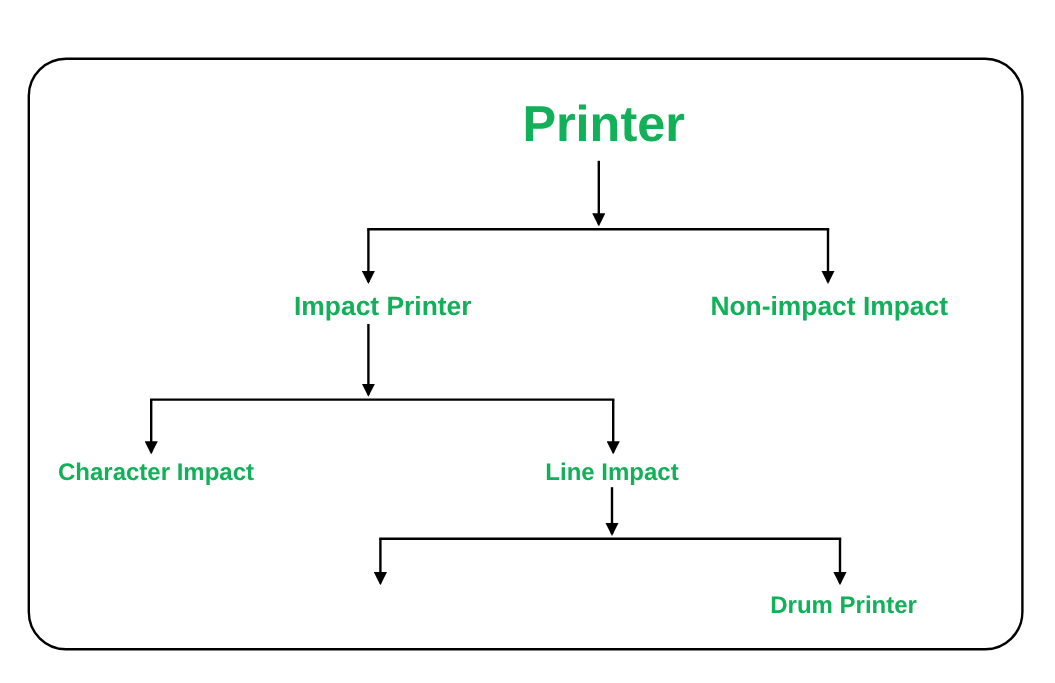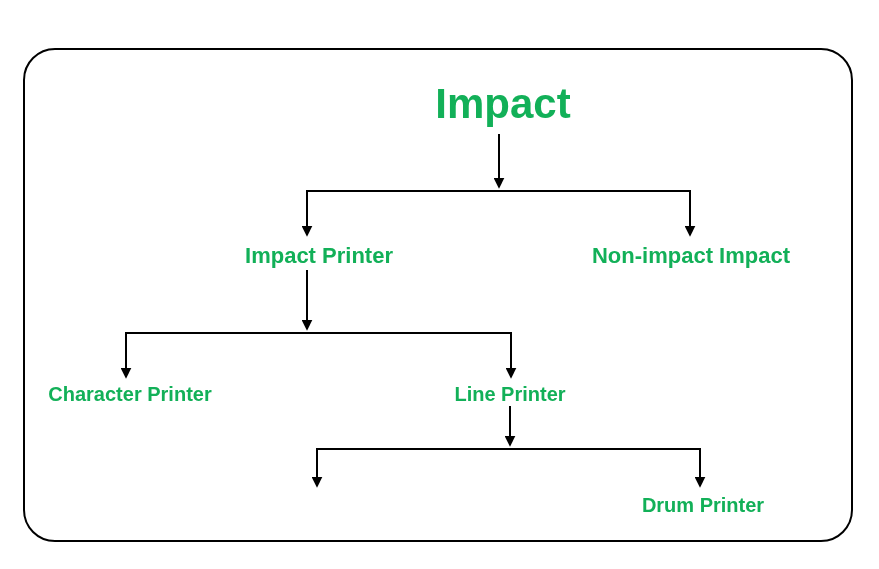--- a/index.html
+++ b/index.html
@@ -73,26 +73,26 @@
     <line x1="125" y1="333" x2="512" y2="333"></line>
     <line x1="126" y1="333" x2="126" y2="377" marker-end="url(#arrow)"></line>
     <line x1="511" y1="333" x2="511" y2="377" marker-end="url(#arrow)"></line>
 
     <line x1="510" y1="406" x2="510" y2="445" marker-end="url(#arrow)"></line>
     <line x1="316" y1="449" x2="701" y2="449"></line>
     <line x1="317" y1="449" x2="317" y2="486" marker-end="url(#arrow)"></line>
     <line x1="700" y1="449" x2="700" y2="486" marker-end="url(#arrow)"></line>
   </svg>
 
-  <div class="node-label lvl1" style="left:503px; top:104px;">Impact</div>
+  <div class="node-label lvl1" style="left:503px; top:104px;">Printer</div>
 
   <div class="node-label lvl2" style="left:319px; top:256px;">Impact Printer</div>
 
   <div class="node-label lvl2" style="left:691px; top:256px;">Non-impact Impact</div>
 
-  <div class="node-label lvl3" style="left:130px; top:394px;">Character Printer</div>
+  <div class="node-label lvl3" style="left:130px; top:394px;">Character Impact</div>
 
-  <div class="node-label lvl3" style="left:510px; top:394px;">Line Printer</div>
+  <div class="node-label lvl3" style="left:510px; top:394px;">Line Impact</div>
 
 
   <div class="node-label lvl3" style="left:703px; top:505px;">Drum Printer</div>
 
 </div>
 
 </body></html>

